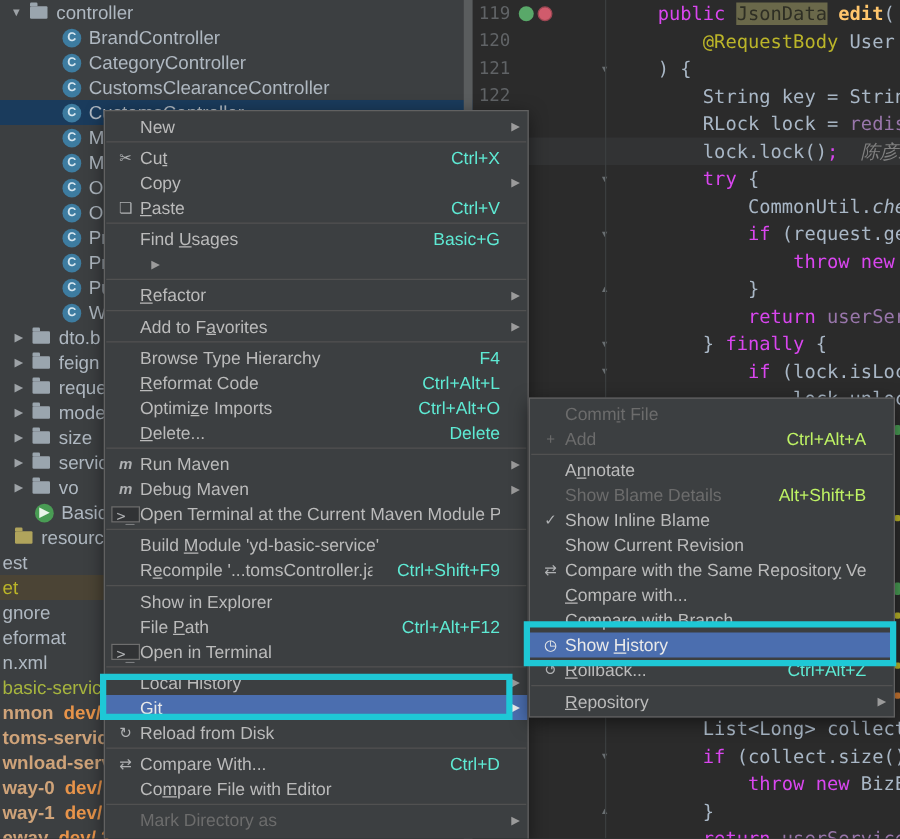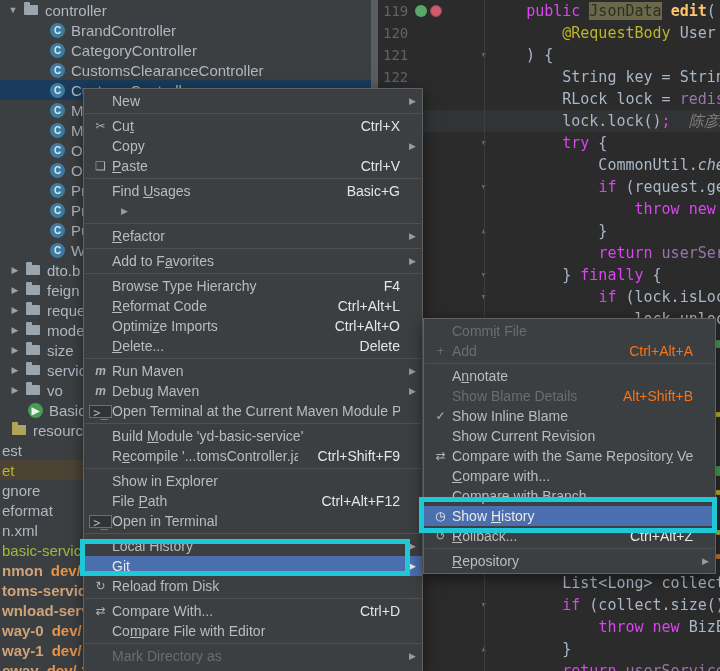--- a/index.html
+++ b/index.html
@@ -50,26 +50,26 @@
   .gdot1.b{left:17px;background:#D05B6C;border:1px solid #9C4753;box-sizing:border-box;}
   .stripe{position:absolute;width:4px;left:338px;border-radius:1px;}
   
   .menu{position:absolute;background:#3C3F41;border:1px solid #616161;box-shadow:0 4px 14px rgba(0,0,0,.5);
         padding:2px 0;font-size:14px;color:#BBBBBB;box-sizing:border-box;}
   .menu-main{left:83px;top:88px;width:340px;height:585px;overflow:hidden;z-index:5;}
   .menu-git{left:423px;top:318px;width:293px;z-index:6;}
   .mi{height:20px;display:flex;align-items:center;padding:0 6px 0 5px;}
   .mi .mic{width:23px;flex:none;text-align:center;color:#AFB1B3;font-size:12px;line-height:14px;}
   .mi .ml{flex:1;white-space:nowrap;overflow:hidden;}
-  .mi .msc{color:#e5e5e5;margin-left:20px;white-space:nowrap;}
+  .mi .msc{color:#5eead4;margin-left:20px;white-space:nowrap;}
   .mi .mar{width:11px;flex:none;margin-left:5px;color:#9B9B9B;font-size:9px;text-align:right;}
   .mi.sel{background:#4B6EAF;color:#E9E9E9;}
   .mi.sel .mar,.mi.sel .mic{color:#E9E9E9;}
   .mi.dis{color:#6C6C6C;}
-  .mi.dis .msc{color:#f97316;}
+  .mi.dis .msc{color:#bef264;}
   .mi.dis .mic{color:#6C6C6C;}
   .msep{height:1px;background:#515151;margin:2px 1px;}
   u{text-decoration:underline;}
   .mic-maven-run,.mic-maven-debug{color:#6A9EC5;font-style:italic;font-weight:bold;font-size:13px;}
   .mic-terminal,.mic-terminal-m{display:inline-block;width:15px;height:13px;background:#313335;
         border:1px solid #6E6E6E;box-sizing:border-box;font-size:7px;line-height:11px;color:#CFCFCF;
         font-family:"DejaVu Sans Mono",monospace;}
   .mic-compare,.mic-rollback,.mic-reload{color:#6A8FBF;font-size:13px;}
   .mic-scissors,.mic-paste{font-size:12px;}
   .mic-clock{font-size:13px;}

